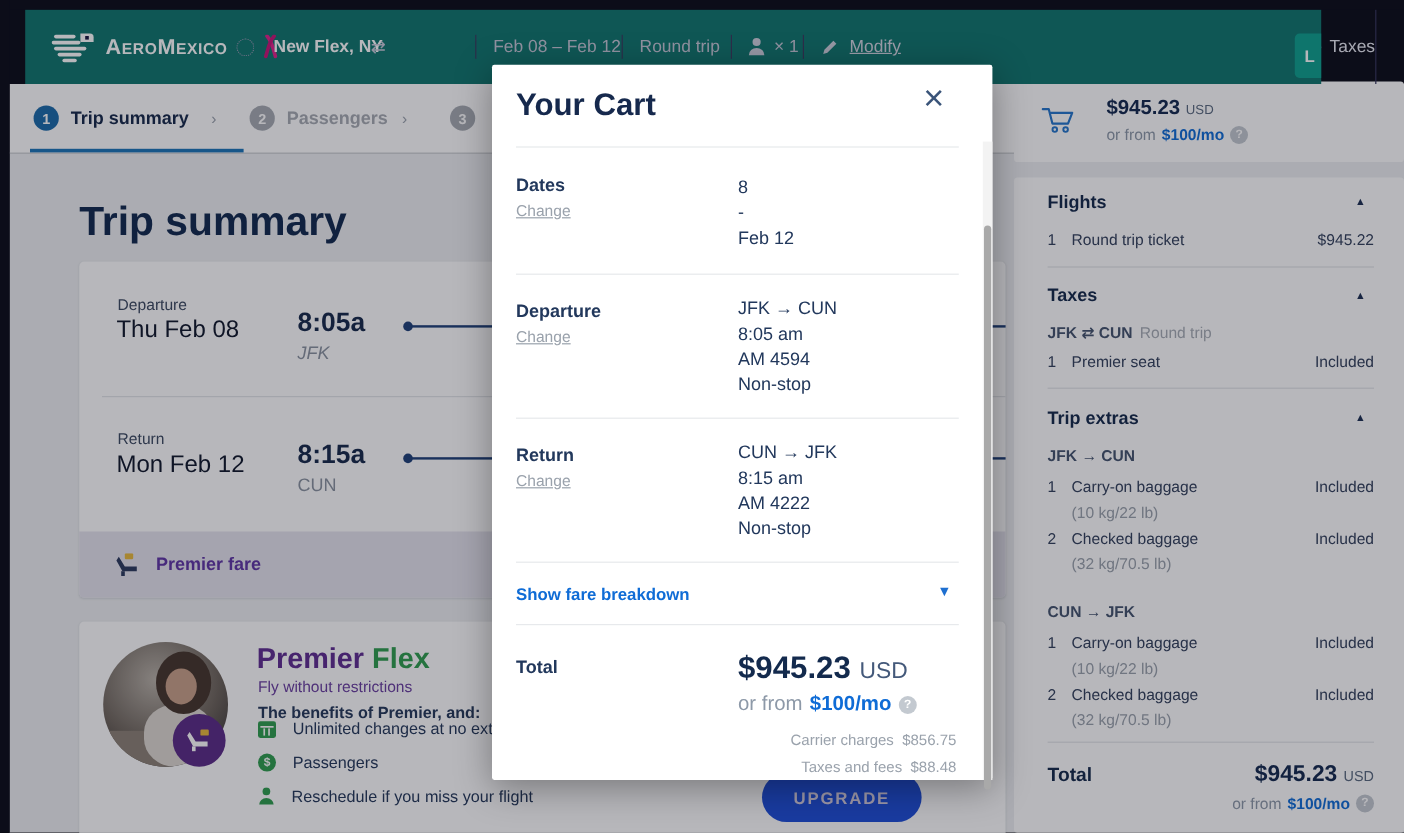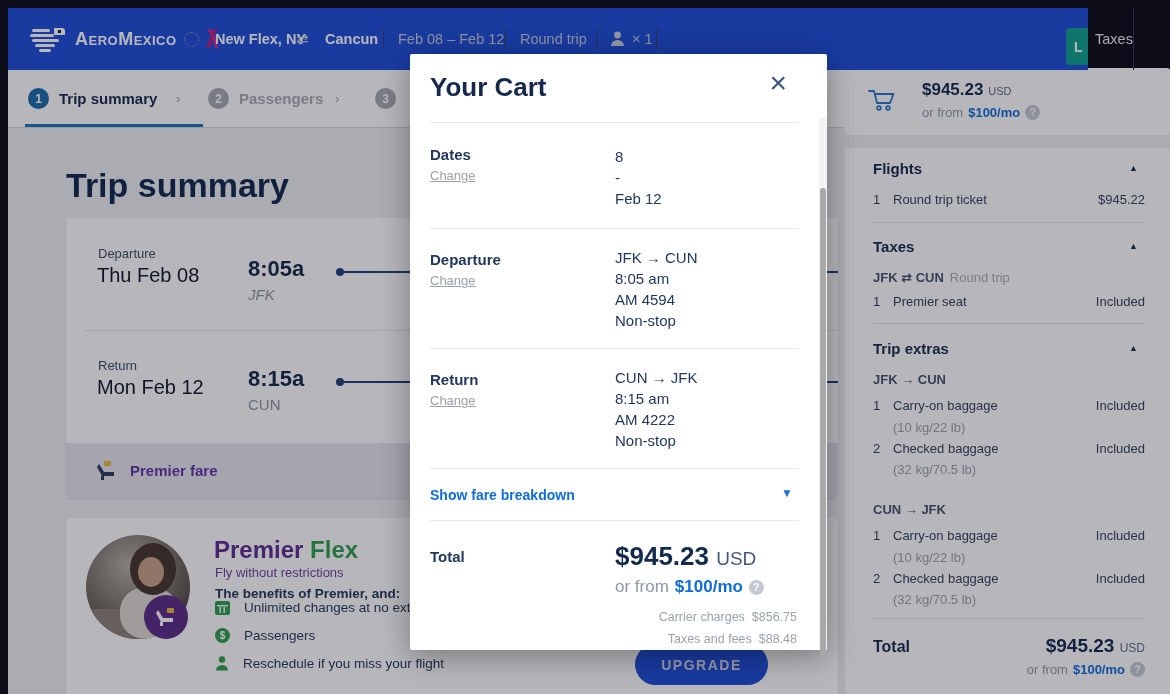--- a/index.html
+++ b/index.html
@@ -5,21 +5,21 @@
   * { margin:0; padding:0; box-sizing:border-box; }
   html,body { background:#000; }
   body { font-family:"Liberation Sans","DejaVu Sans",sans-serif; }
   #stage { position:relative; width:1170px; height:694px; overflow:hidden; background:#0b0c18; margin:0 auto; }
 
   
   .frame-top { position:absolute; left:0; top:0; width:1170px; height:8px; background:#0b0c18; z-index:5; }
   .frame-left { position:absolute; left:0; top:0; width:8px; height:694px; background:#0b0c18; z-index:5; }
 
   
-  .navbar { position:absolute; left:8px; top:8px; width:1080px; height:62px; background:#1d4ed8; z-index:4; }
+  .navbar { position:absolute; left:21px; top:8px; width:1080px; height:62px; background:#0f766e; z-index:4; }
   .nav-item { position:absolute; top:0; height:62px; display:flex; align-items:center; color:#e9eaf2; font-size:14.5px; }
   .brand-wrap { left:22px; gap:7px; }
   .brand-text { font-weight:700; font-size:18px; letter-spacing:.5px; color:#fff; font-variant:small-caps; }
   .skyteam-circle { width:15px; height:15px; border:1.5px dotted #9b9bb4; border-radius:50%; }
   .city { font-weight:700; color:#fff; }
   .nav-muted { color:#c7c9d8; }
   .nav-sep { position:absolute; top:21px; width:1px; height:20px; background:#3a3a5c; }
   .swap-glyph { color:#c7c9d8; font-size:15px; font-family:"DejaVu Sans",sans-serif; }
   .modify-link { color:#d6d8e4; text-decoration:underline; cursor:pointer; }
   .help-circle { width:17px; height:17px; border-radius:50%; background:#9aa0b6; color:#14142e; font-size:11px; font-weight:700; display:flex; align-items:center; justify-content:center; margin-right:7px; }
@@ -141,43 +141,46 @@
         <path d="M9.5 1 C6 5 5 9 2.5 18" stroke="#c81578" stroke-width="3" fill="none" stroke-linecap="round"></path>
       </svg>
     </div>
 
     <div class="nav-item" style="left:207px;">
       <span class="city">New Flex, NY</span>
     </div>
     <div class="nav-item" style="left:288px;">
       <span class="swap-glyph">⇄</span>
     </div>
-    <div class="nav-item" style="left:317px;">
-      <span class="city">Cancun</span>
-    </div>
 
     <div class="nav-sep" style="left:375px;"></div>
     <div class="nav-item nav-muted" style="left:390px;">
       <span>Feb 08 – Feb 12</span>
     </div>
     <div class="nav-sep" style="left:497px;"></div>
     <div class="nav-item nav-muted" style="left:512px;">
       <span>Round trip</span>
     </div>
     <div class="nav-sep" style="left:588px;"></div>
 
     <div class="nav-item" style="left:602px; gap:7px;">
       <svg width="15" height="16" viewBox="0 0 15 16">
         <circle cx="7.5" cy="4" r="3.4" fill="#cfd1de"></circle>
         <path d="M1 15 a6.5 6 0 0 1 13 0 z" fill="#cfd1de"></path>
       </svg>
       <span class="nav-muted">× 1</span>
     </div>
     <div class="nav-sep" style="left:648px;"></div>
 
+    <div class="nav-item" style="left:663px; gap:9px;">
+      <svg width="15" height="15" viewBox="0 0 15 15">
+        <path d="M2 13 L3 9.5 L10.5 2 L13 4.5 L5.5 12 Z" fill="#cfd1de"></path>
+      </svg>
+      <span class="modify-link">Modify</span>
+    </div>
 
     <div class="nav-item" style="left:1063px;">
       <span class="help-circle">?</span>
       <span>Taxes</span>
     </div>
     <div class="nav-vline"></div>
     <button class="login-btn">L</button>
   </header>
 
   <nav class="stepsbar">

